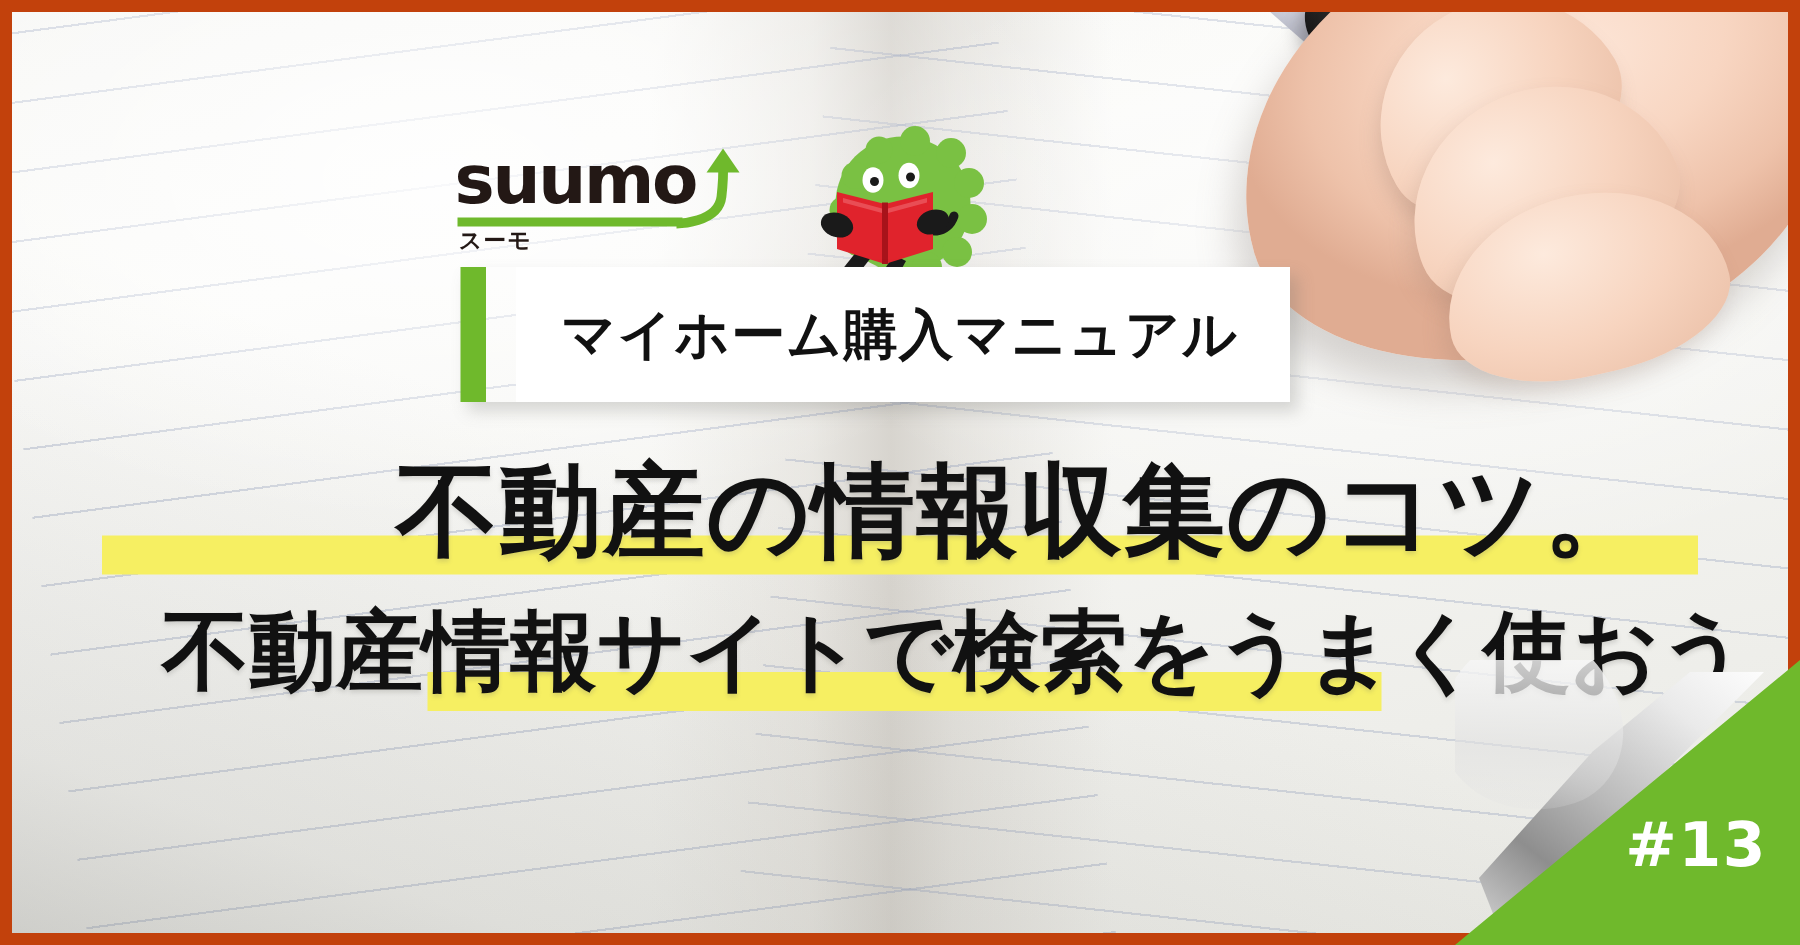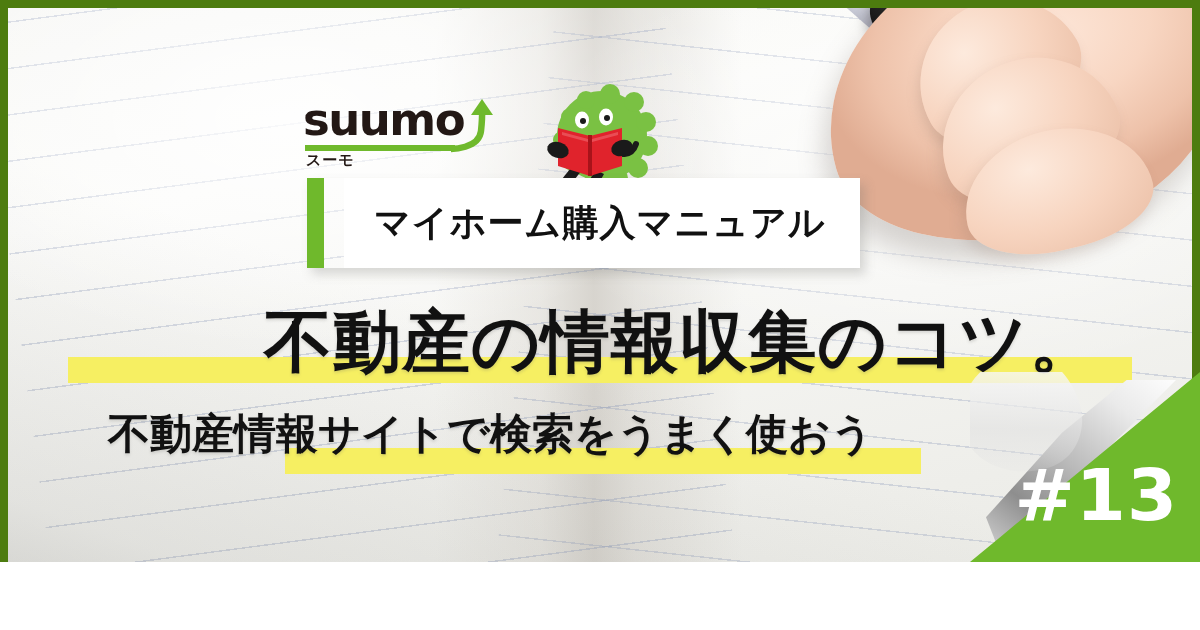--- a/index.html
+++ b/index.html
@@ -10,22 +10,22 @@
     height: 630px;
     overflow: hidden;
     background: #ffffff;
     font-family: "Liberation Sans", "DejaVu Sans", sans-serif;
   }
 
   
   .frame {
     position: relative;
     width: 1200px;
-    height: 562px;
-    background: #4d7c0f;
+    height: 630px;
+    background: #c2410c;
     overflow: hidden;
   }
 
   
   .photo {
     position: absolute;
     left: 8px;
     top: 8px;
     width: 1184px;
     height: 614px;
@@ -205,21 +205,21 @@
   .hl-text {
     position: absolute;
     top: 0;
     font-family: "DejaVu Sans", sans-serif;
     font-weight: 700;
     color: #111111;
     white-space: nowrap;
     text-shadow: 0 2px 3px rgba(110,108,104,0.22);
   }
   .hl-text.t1 { left: 264px; font-size: 68px; line-height: 84px; letter-spacing: 1px; }
-  .hl-text.t2 { left: 108px; font-size: 42px; line-height: 84px; letter-spacing: 0px; }
+  .hl-text.t2 { left: 108px; font-size: 58px; line-height: 84px; letter-spacing: 0px; }
 
   
   .corner { position: absolute; right: 0; bottom: 0; width: 230px; height: 190px; overflow: hidden; }
   .corner-green {
     position: absolute; right: 0; bottom: 0;
     width: 230px; height: 190px;
     background: #6fb92c;
     clip-path: polygon(100% 0%, 100% 100%, 0% 100%, 14% 86%);
   }
   .corner-curl {
@@ -234,21 +234,21 @@
     width: 120px; height: 120px;
     background: linear-gradient(200deg, rgba(255,255,255,.95), rgba(225,225,225,.6) 60%, rgba(255,255,255,0) 100%);
     border-radius: 58% 42% 40% 60% / 50% 56% 44% 50%;
     transform: rotate(-18deg);
   }
   .corner-num {
     position: absolute;
     right: 22px; bottom: 36px;
     font-family: "DejaVu Sans", sans-serif;
     font-weight: 700;
-    font-size: 72px;
+    font-size: 41px;
     color: #ffffff;
     letter-spacing: 1px;
     line-height: 62px;
   }
 </style>
 </head>
 <body>
 
 <div class="frame">
 

